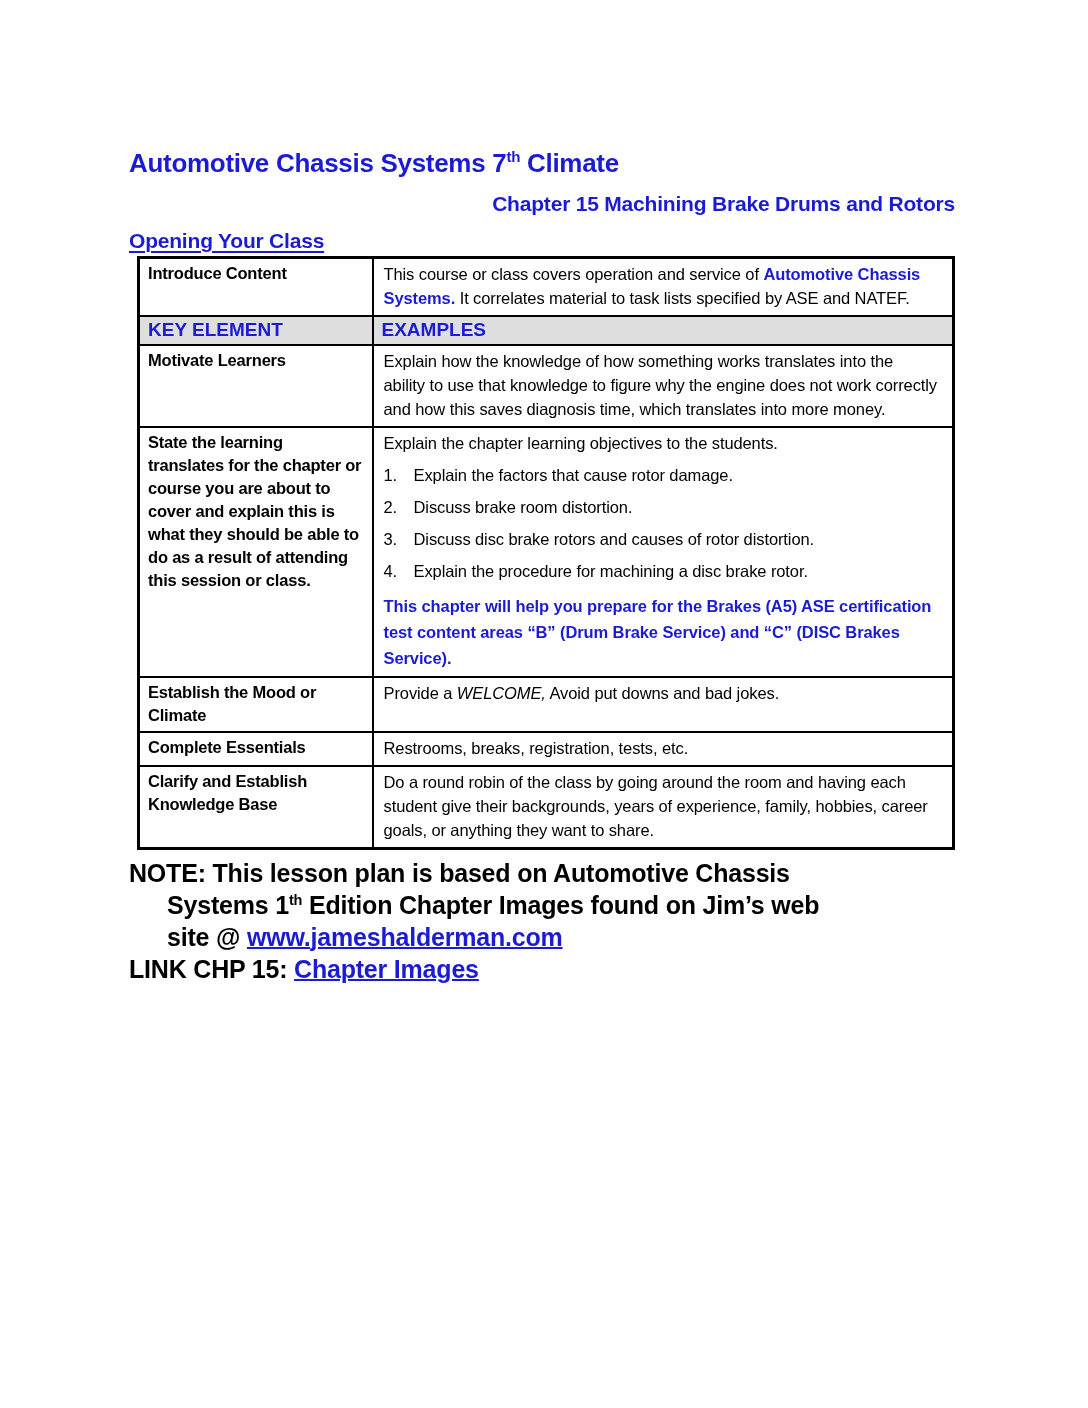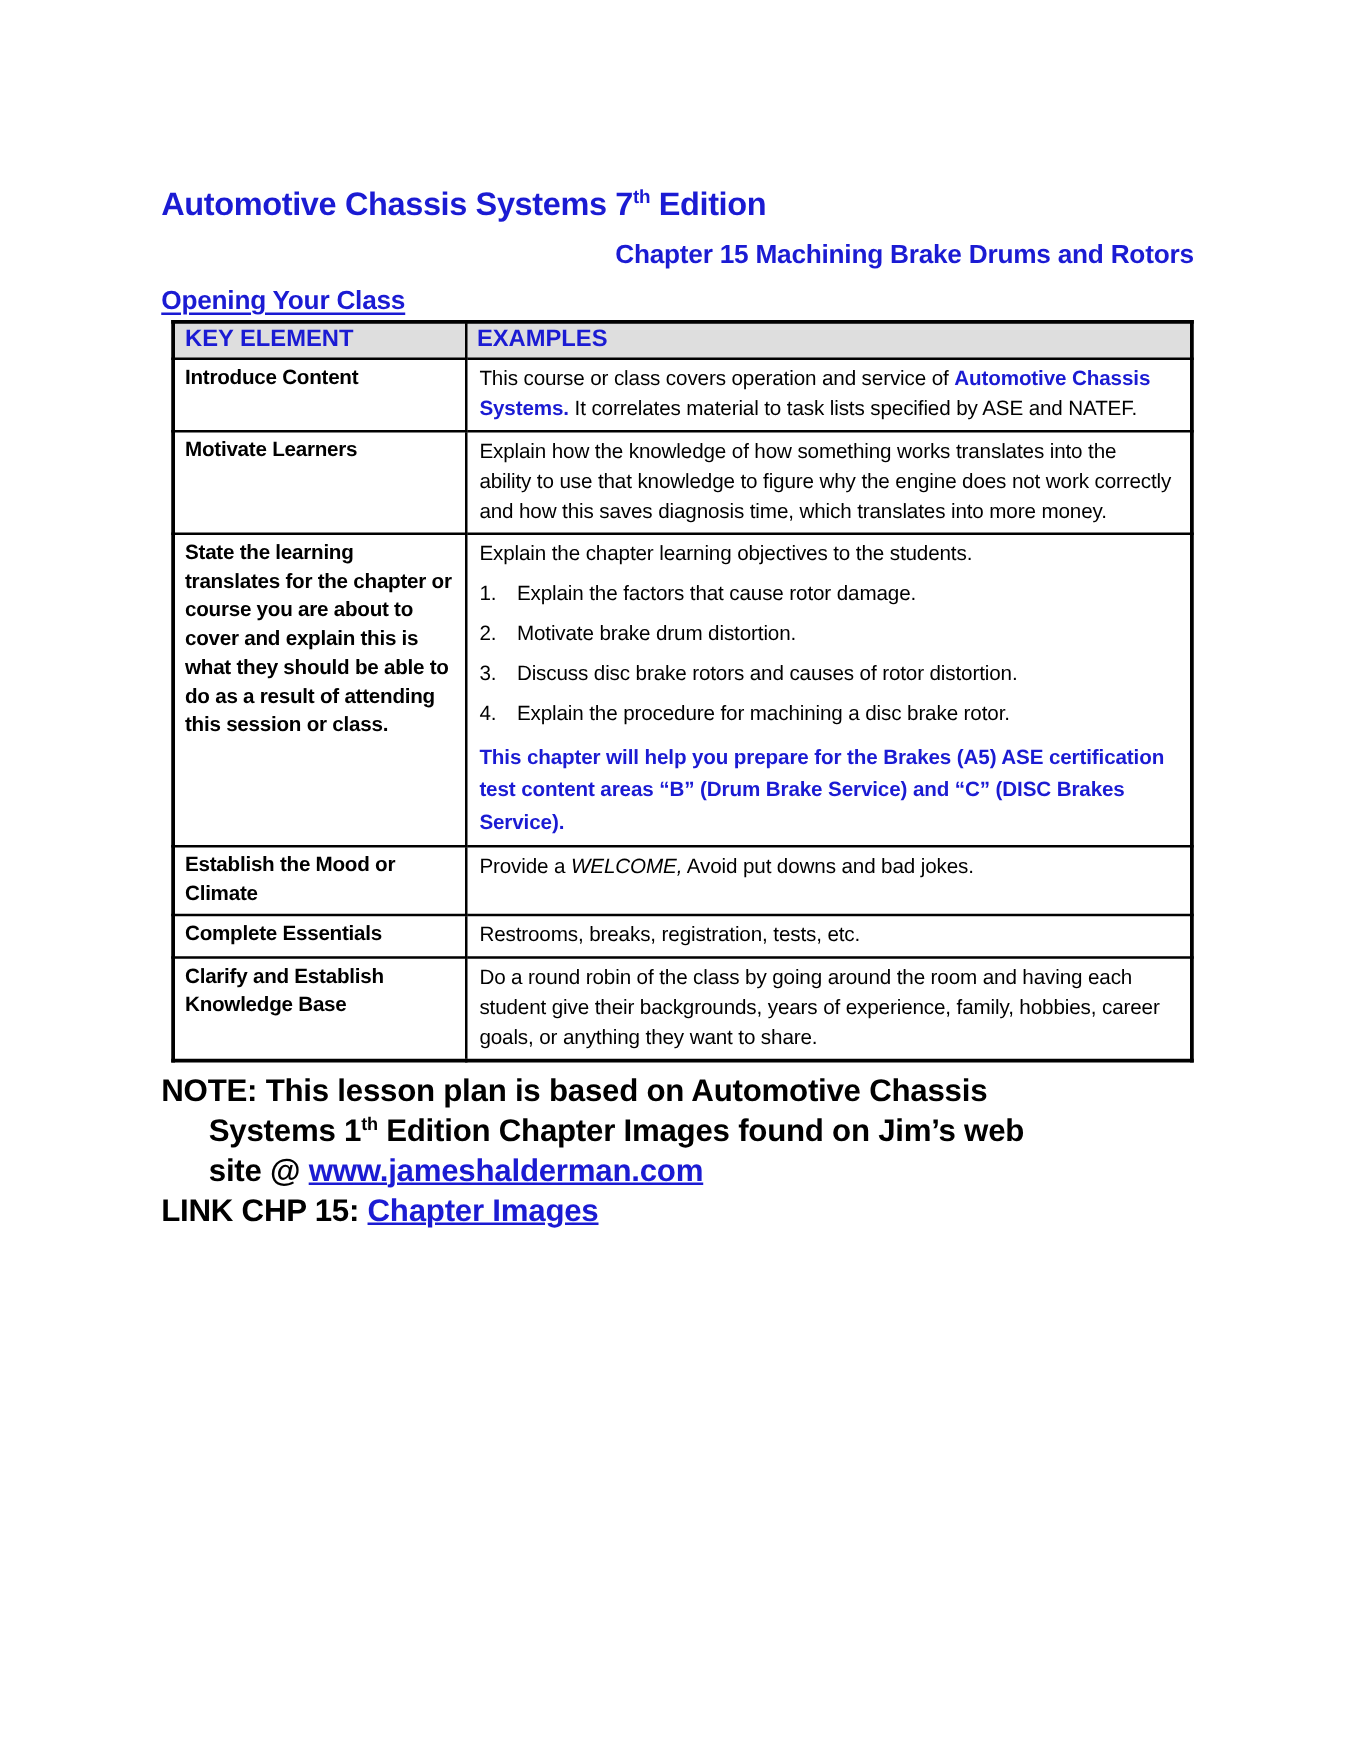--- a/index.html
+++ b/index.html
@@ -107,54 +107,54 @@
     text-decoration-thickness: 2px;
     cursor: pointer;
     text-align: center;
   }
 </style>
 </head>
 <body>
 
 <div class="page">
 
-  <h1 class="doc-title"><span>Automotive Chassis Systems 7</span><sup>th</sup><span> Edition</span></h1>
+  <h1 class="doc-title"><span>Automotive Chassis Systems 7</span><sup>th</sup><span> Climate</span></h1>
 
   <h2 class="doc-subtitle">Chapter 15 Machining Brake Drums and Rotors</h2>
 
   <h3 class="section-heading">Opening Your Class</h3>
 
   <table class="lesson-table">
     <tbody>
         <tr>
-      <th class="col-key">KEY ELEMENT</th>
-      <th>EXAMPLES</th>
+      <td class="key-cell">Introduce Content</td>
+      <td class="val-cell"><span>This course or class covers operation and service of </span><span class="blue-bold">Automotive Chassis Systems.</span><span> It correlates material to task lists specified by ASE and NATEF.</span></td>
     </tr>
 
     <tr>
-      <td class="key-cell">Introduce Content</td>
-      <td class="val-cell"><span>This course or class covers operation and service of </span><span class="blue-bold">Automotive Chassis Systems.</span><span> It correlates material to task lists specified by ASE and NATEF.</span></td>
+      <th class="col-key">KEY ELEMENT</th>
+      <th>EXAMPLES</th>
     </tr>
 
     <tr>
       <td class="key-cell">Motivate Learners</td>
       <td class="val-cell">Explain how the knowledge of how something works translates into the ability to use that knowledge to figure why the engine does not work correctly and how this saves diagnosis time, which translates into more money.</td>
     </tr>
 
     <tr>
       <td class="key-cell">State the learning translates for the chapter or course you are about to cover and explain this is what they should be able to do as a result of attending this session or class.</td>
       <td class="val-cell">
         <div>Explain the chapter learning objectives to the students.</div>
         <div class="olist-item">
               <span class="num">1.</span>
               <span>Explain the factors that cause rotor damage.</span>
             </div>
         <div class="olist-item">
               <span class="num">2.</span>
-              <span>Motivate brake drum distortion.</span>
+              <span>Discuss brake room distortion.</span>
             </div>
         <div class="olist-item">
               <span class="num">3.</span>
               <span>Discuss disc brake rotors and causes of rotor distortion.</span>
             </div>
         <div class="olist-item">
               <span class="num">4.</span>
               <span>Explain the procedure for machining a disc brake rotor.</span>
             </div>
         <div class="ase-note">This chapter will help you prepare for the Brakes (A5) ASE certification test content areas “B” (Drum Brake Service) and “C” (DISC Brakes Service).</div>

